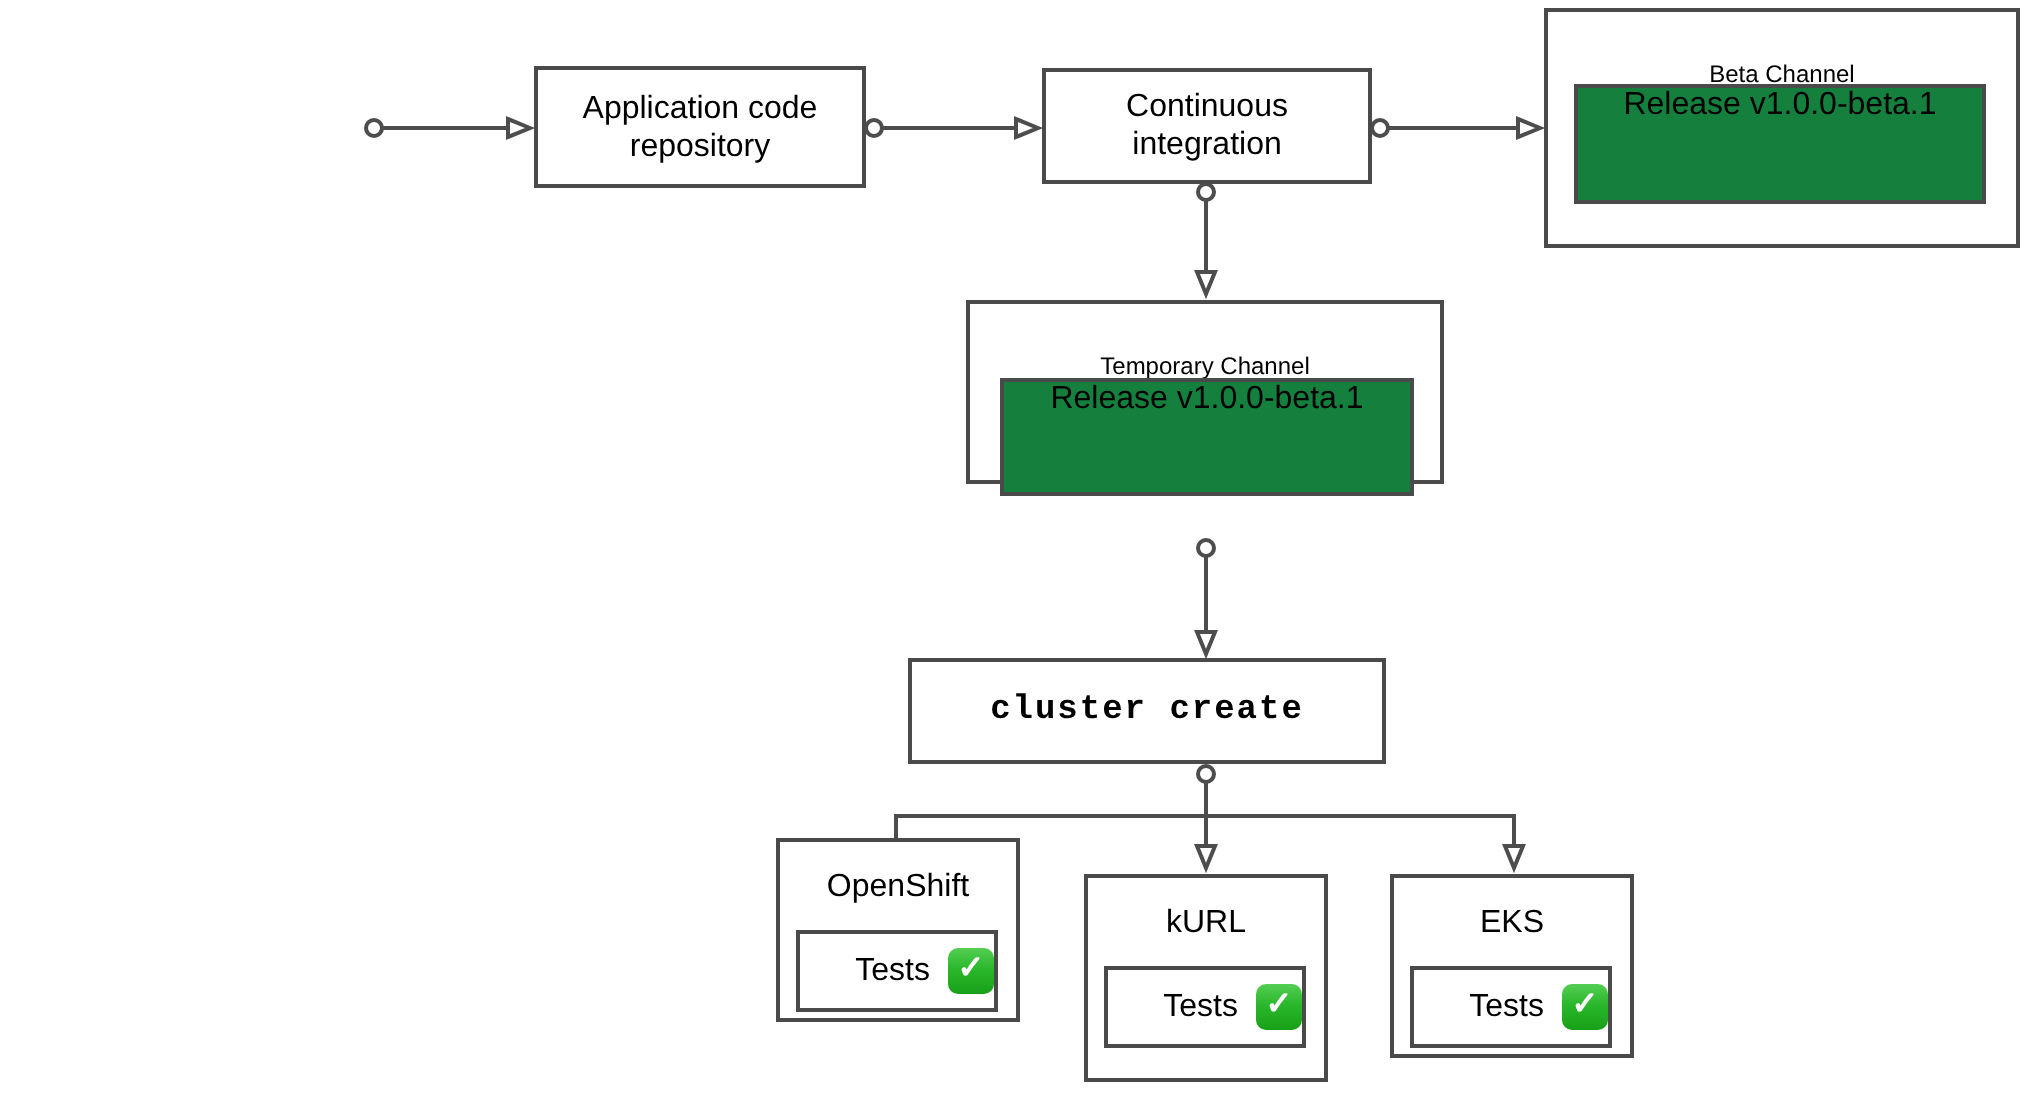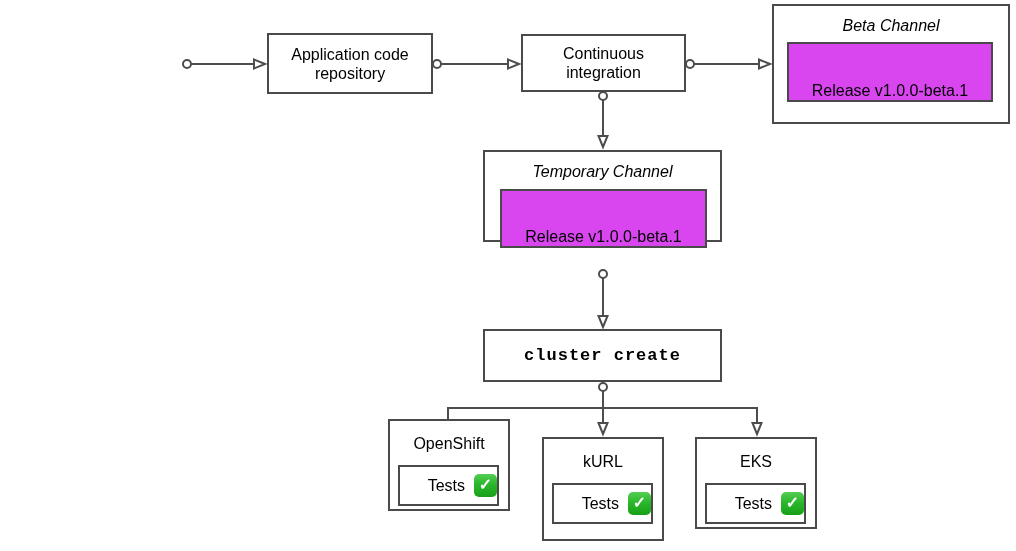--- a/index.html
+++ b/index.html
@@ -32,29 +32,28 @@
   }
   .node .lbl{display:inline-block;}
 
   .group{
     position:absolute;
     border:2px solid var(--border);
     background:#fff;
   }
   .group-title{
     text-align:center;
-    padding-top:11px;
-    font-size:16px;
-    font-style:italic;
+    padding-top:24px;
+    font-size:12px;
   }
   .inner{
     position:absolute;
     border:2px solid var(--border);
-    background:#d946ef;
-    display:flex;align-items:flex-end;justify-content:center;
+    background:#15803d;
+    display:flex;align-items:flex-start;justify-content:center;
     text-align:center;font-size:16px;
   }
 
   .mono-node{
     font-family:"Liberation Mono", monospace;
     font-weight:700;
     font-size:17px;
     letter-spacing:1px;
   }
 
@@ -147,21 +146,21 @@
     </div>
   </div>
 
   <div class="group" style="left:483px;top:150px;width:239px;height:92px">
     <div class="group-title">Temporary Channel</div>
     <div class="inner" style="left:15px;top:37px;width:207px;height:59px">
       <span>Release v1.0.0-beta.1</span>
     </div>
   </div>
 
-  <div class="node mono-node" style="left:483px;top:329px;width:239px;height:53px">
+  <div class="node mono-node" style="left:454px;top:329px;width:239px;height:53px">
     <span class="lbl">cluster create</span>
   </div>
 
   <div class="group" style="left:388px;top:419px;width:122px;height:92px">
     <div class="cluster-title">OpenShift</div>
     <div class="tests-box">
       <span>Tests</span>
       <span class="check-icon">✓</span>
     </div>
   </div>

